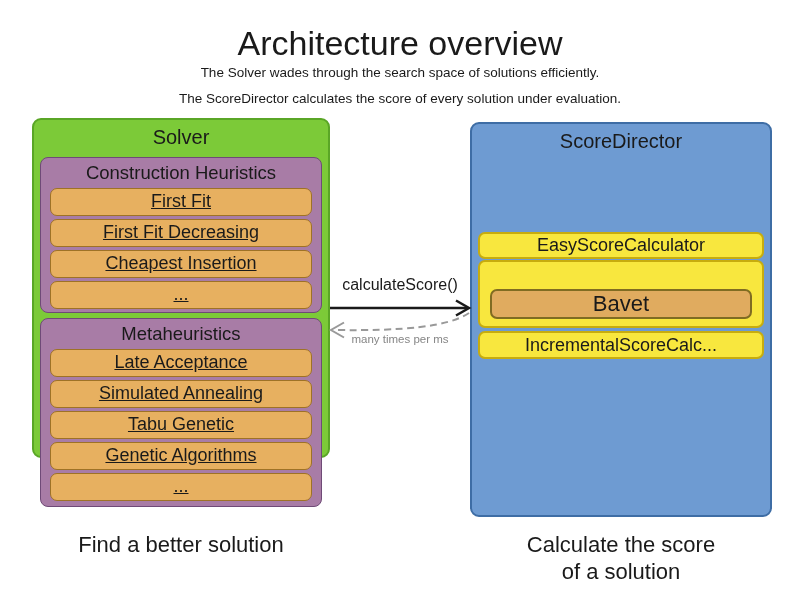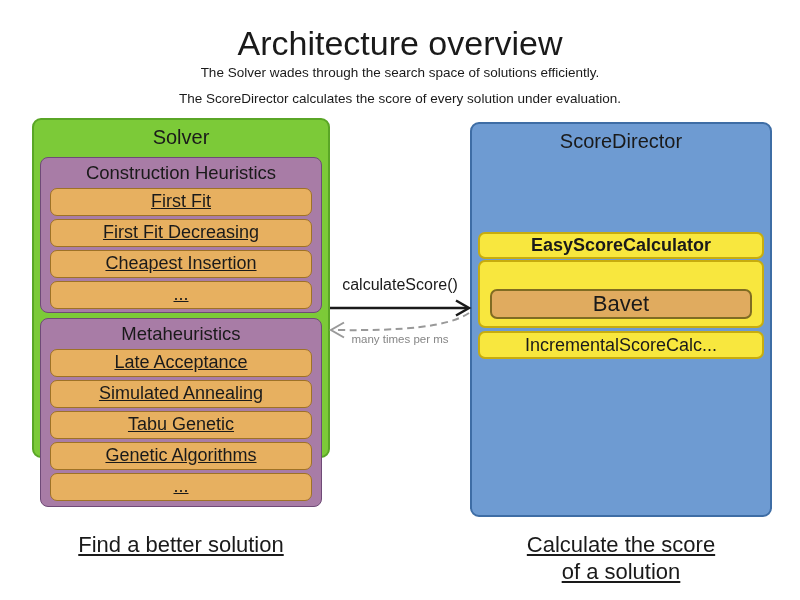--- a/index.html
+++ b/index.html
@@ -63,21 +63,21 @@
     border: 2px solid var(--score-director-blue-border, #3e6da5);
     border-radius: 9px;
   }
   .calc {
     position: absolute; left: 6px; width: 286px;
     background: var(--calculator-yellow, #f8e73e);
     border: 2px solid var(--calculator-yellow-border, #c7ac0e);
     border-radius: 7px;
     text-align: center; font-size: 18px;
   }
-  .calc.easy { top: 108px; height: 27px; line-height: 23px; font-weight: bold; }
+  .calc.easy { top: 108px; height: 27px; line-height: 23px; }
   .calc.cs   { top: 136px; height: 68px; }
   .calc.inc  { top: 207px; height: 28px; line-height: 24px; }
   .cs-label { line-height: 26px; height: 26px; }
   .bavet {
     position: absolute; left: 10px; top: 27px; width: 262px; height: 30px;
     background: var(--bavet-orange, #e0ab5f);
     border: 2px solid var(--bavet-orange-border, #806c22);
     border-radius: 7px;
     line-height: 26px; text-align: center; font-size: 22px;
   }
@@ -89,21 +89,21 @@
     text-align: center; font-size: 16px; line-height: 19px;
   }
   .freq-label {
     position: absolute; left: 320px; top: 332px; width: 160px;
     text-align: center; font-size: 11.5px; line-height: 14px; color: #868686;
   }
 
   
   .caption {
     position: absolute; top: 531px; text-align: center;
-    font-size: 22px; line-height: 27px; text-decoration: underline;
+    font-size: 22px; line-height: 27px;
   }
   .caption.left  { left: 32px;  width: 298px; }
   .caption.right { left: 470px; width: 302px; }
 </style>
 </head>
 <body>
 
 <div class="canvas">
 
   <div class="title">Architecture overview</div>

